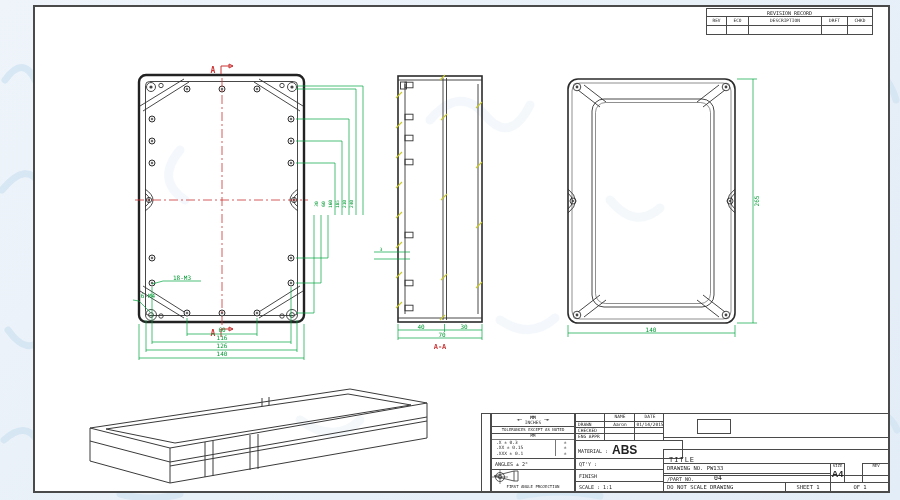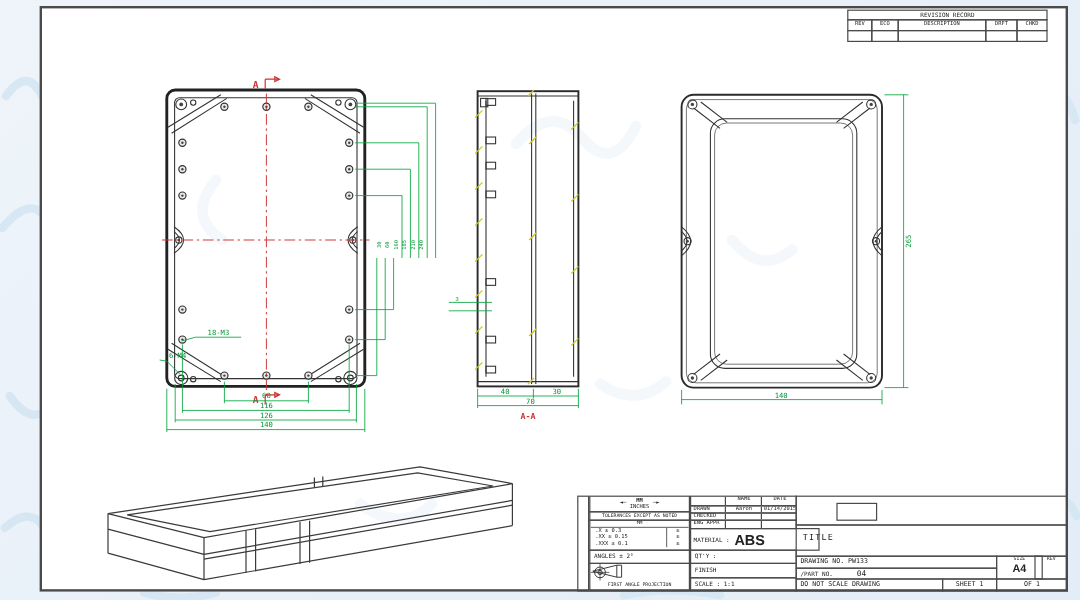--- a/index.html
+++ b/index.html
@@ -325,29 +325,29 @@
       <span style="position:absolute;left:2px;top:7px;font-size:5px">MATERIAL :</span>
       <span style="position:absolute;left:36px;top:2px;font:bold 12px 'Liberation Sans',sans-serif">ABS</span>
     </div>
     <div class="cell lft" style="left:575px;top:458px;width:89px;height:12px;font-size:5px">QT'Y :</div>
     <div class="cell lft" style="left:575px;top:469px;width:89px;height:13px;font-size:5px">FINISH</div>
     <div class="cell lft" style="left:575px;top:481px;width:89px;height:12px;font-size:5px">SCALE : 1:1</div>
 
     <div class="cell" style="left:663px;top:413px;width:227px;height:25px">
       <div style="position:absolute;left:33px;top:5px;width:32px;height:13px;border:1px solid #4a4a4a"></div>
     </div>
-    <div class="cell" style="left:663px;top:437px;width:227px;height:27px">
+    <div class="cell" style="left:663px;top:449px;width:227px;height:27px">
       <span style="position:absolute;left:5px;top:6px;font-size:7px;letter-spacing:1px">TITLE</span>
     </div>
     <div class="cell lft" style="left:663px;top:463px;width:168px;height:11px;font-size:5.5px">DRAWING NO. PW133</div>
     <div class="cell" style="left:663px;top:473px;width:168px;height:10px">
       <span style="position:absolute;left:3px;top:2px;font-size:5px">/PART NO.</span>
       <span style="position:absolute;left:50px;top:1px;font-size:6.5px">04</span>
     </div>
-    <div class="cell" style="left:830px;top:463px;width:39px;height:20px">
+    <div class="cell" style="left:830px;top:463px;width:15px;height:20px">
       <div style="text-align:center;font-size:4px">SIZE</div>
       <div style="text-align:center;font:bold 9px 'Liberation Sans',sans-serif">A4</div>
     </div>
     <div class="cell" style="left:862px;top:463px;width:28px;height:20px">
       <div style="text-align:center;font-size:4px">REV</div>
     </div>
     <div class="cell lft" style="left:663px;top:482px;width:123px;height:11px;font-size:5.5px">DO NOT SCALE DRAWING</div>
     <div class="cell ctr" style="left:785px;top:482px;width:46px;height:11px;font-size:5.5px">SHEET 1</div>
     <div class="cell ctr" style="left:830px;top:482px;width:60px;height:11px;font-size:5.5px">OF 1</div>
   </div>

